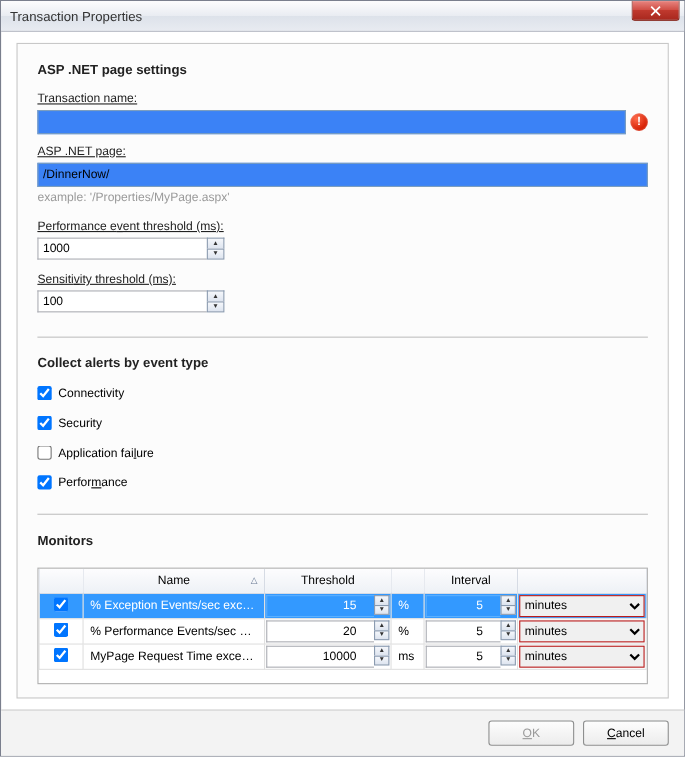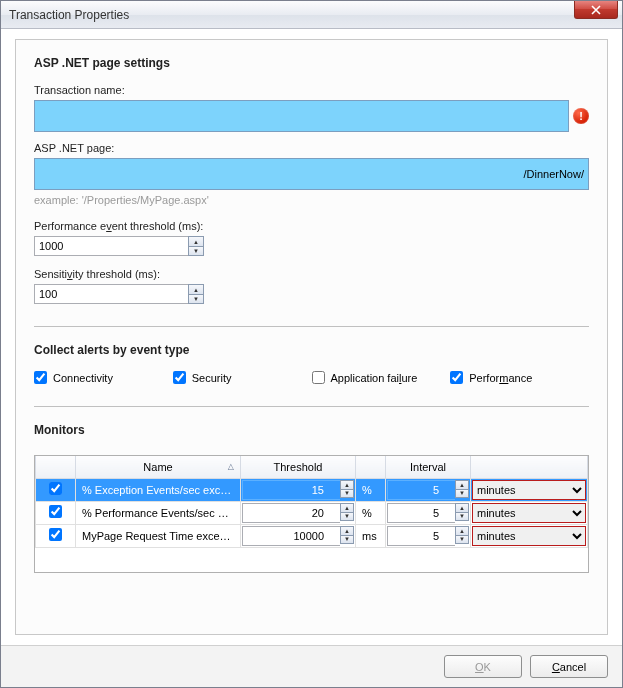--- a/index.html
+++ b/index.html
@@ -58,30 +58,29 @@
   height: 100%;
   display: flex;
   flex-direction: column;
 }
 .section-title {
   font-weight: bold;
   font-size: 12px;
   margin-bottom: 14px;
   color: #222;
 }
-.field-label { margin-bottom: 4px; color: #222; }
+.field-label { margin-bottom: 4px; color: #222; text-decoration: underline; }
 .input-row { display: flex; align-items: center; margin-bottom: 10px; }
 .text-input {
   flex: 1;
-  height: 32px;
+  height: 22px;
   border: 1px solid #7c9ebf;
-  background: #7dd3fc;
+  background: #3b82f6;
   padding: 0 4px;
   font-size: 11px;
-  text-align: right;
 }
 .err-icon {
   width: 16px; height: 16px; margin-left: 4px;
   border-radius: 50%;
   background: radial-gradient(circle at 35% 30%, #ff6a4a, #d41c00 70%);
   color: #fff;
   display: flex; align-items: center; justify-content: center;
   font-weight: bold; font-size: 11px;
   box-shadow: inset 0 0 2px rgba(255,255,255,0.5);
 }
@@ -102,21 +101,21 @@
   background: linear-gradient(to bottom, #f5f7fb, #dde4ef);
   font-size: 6px;
   display: flex; align-items: center; justify-content: center;
   cursor: pointer;
   color: #333;
 }
 .spin-btn:first-child { border-bottom: none; }
 .divider { border: none; border-top: 1px solid #c0c0c0; margin: 10px 0 16px 0; }
 .check-grid {
   display: grid;
-  grid-template-columns: 1fr 1fr 1fr 1fr;
+  grid-template-columns: 1fr;
   row-gap: 14px;
   margin-bottom: 12px;
 }
 .chk-row { display: flex; align-items: center; gap: 6px; }
 .chk-row input[type=checkbox] { width: 13px; height: 13px; }
 .monitors-area { flex: 1; display: flex; flex-direction: column; min-height: 0; }
 .monitors-table-wrap {
   border: 1px solid #b0b0b0;
   background: #fff;
   margin-top: 4px;

